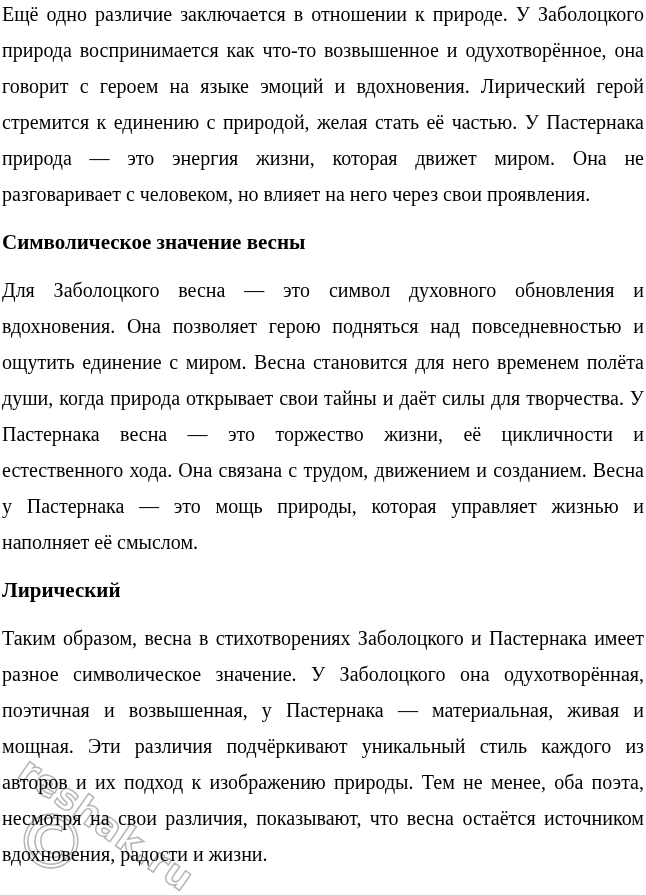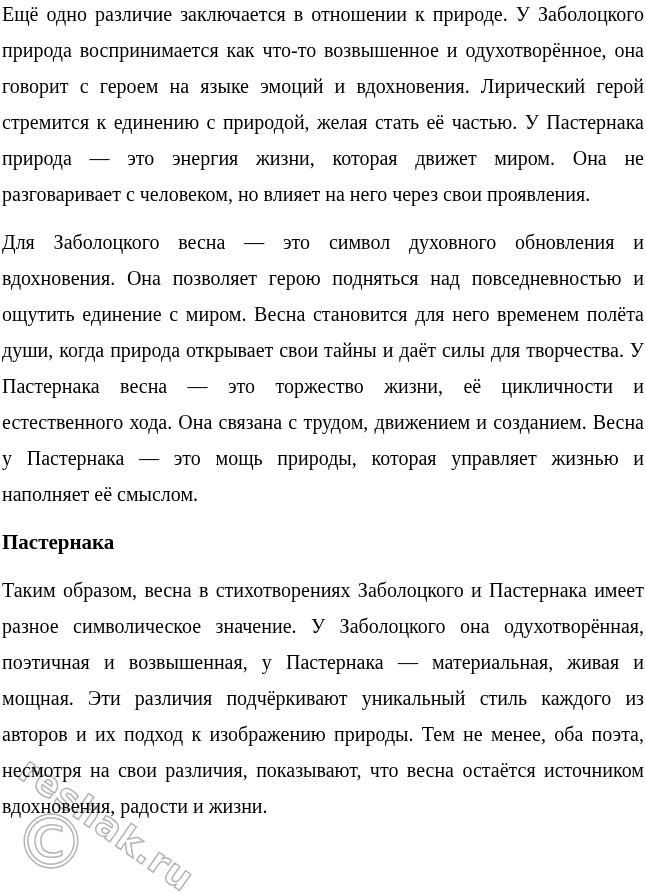--- a/index.html
+++ b/index.html
@@ -49,19 +49,20 @@
 <svg class="watermark" width="230" height="167" viewBox="0 0 230 167" aria-hidden="true">
   <g fill="none" stroke="#b5b5b5" stroke-width="1.5">
     <text x="16" y="48" font-size="36" font-weight="bold" letter-spacing="1" font-family="'DejaVu Sans', sans-serif" transform="rotate(35 16 48)">reshak.ru</text>
     <text x="14" y="140" font-size="74" font-family="'DejaVu Sans', sans-serif">©</text>
   </g>
 </svg>
 
 <div class="page">
   <p>Ещё одно различие заключается в отношении к природе. У Заболоцкого природа воспринимается как что-то возвышенное и одухотворённое, она говорит с героем на языке эмоций и вдохновения. Лирический герой стремится к единению с природой, желая стать её частью. У Пастернака природа — это энергия жизни, которая движет миром. Она не разговаривает с человеком, но влияет на него через свои проявления.</p>
 
+  <h3>Символическое значение весны</h3>
 
   <p>Для Заболоцкого весна — это символ духовного обновления и вдохновения. Она позволяет герою подняться над повседневностью и ощутить единение с миром. Весна становится для него временем полёта души, когда природа открывает свои тайны и даёт силы для творчества. У Пастернака весна — это торжество жизни, её цикличности и естественного хода. Она связана с трудом, движением и созданием. Весна у Пастернака — это мощь природы, которая управляет жизнью и наполняет её смыслом.</p>
 
-  <h3>Пастернака</h3>
+  <h3>Лирический</h3>
 
   <p>Таким образом, весна в стихотворениях Заболоцкого и Пастернака имеет разное символическое значение. У Заболоцкого она одухотворённая, поэтичная и возвышенная, у Пастернака — материальная, живая и мощная. Эти различия подчёркивают уникальный стиль каждого из авторов и их подход к изображению природы. Тем не менее, оба поэта, несмотря на свои различия, показывают, что весна остаётся источником вдохновения, радости и жизни.</p>
 </div>
 
 </body></html>

